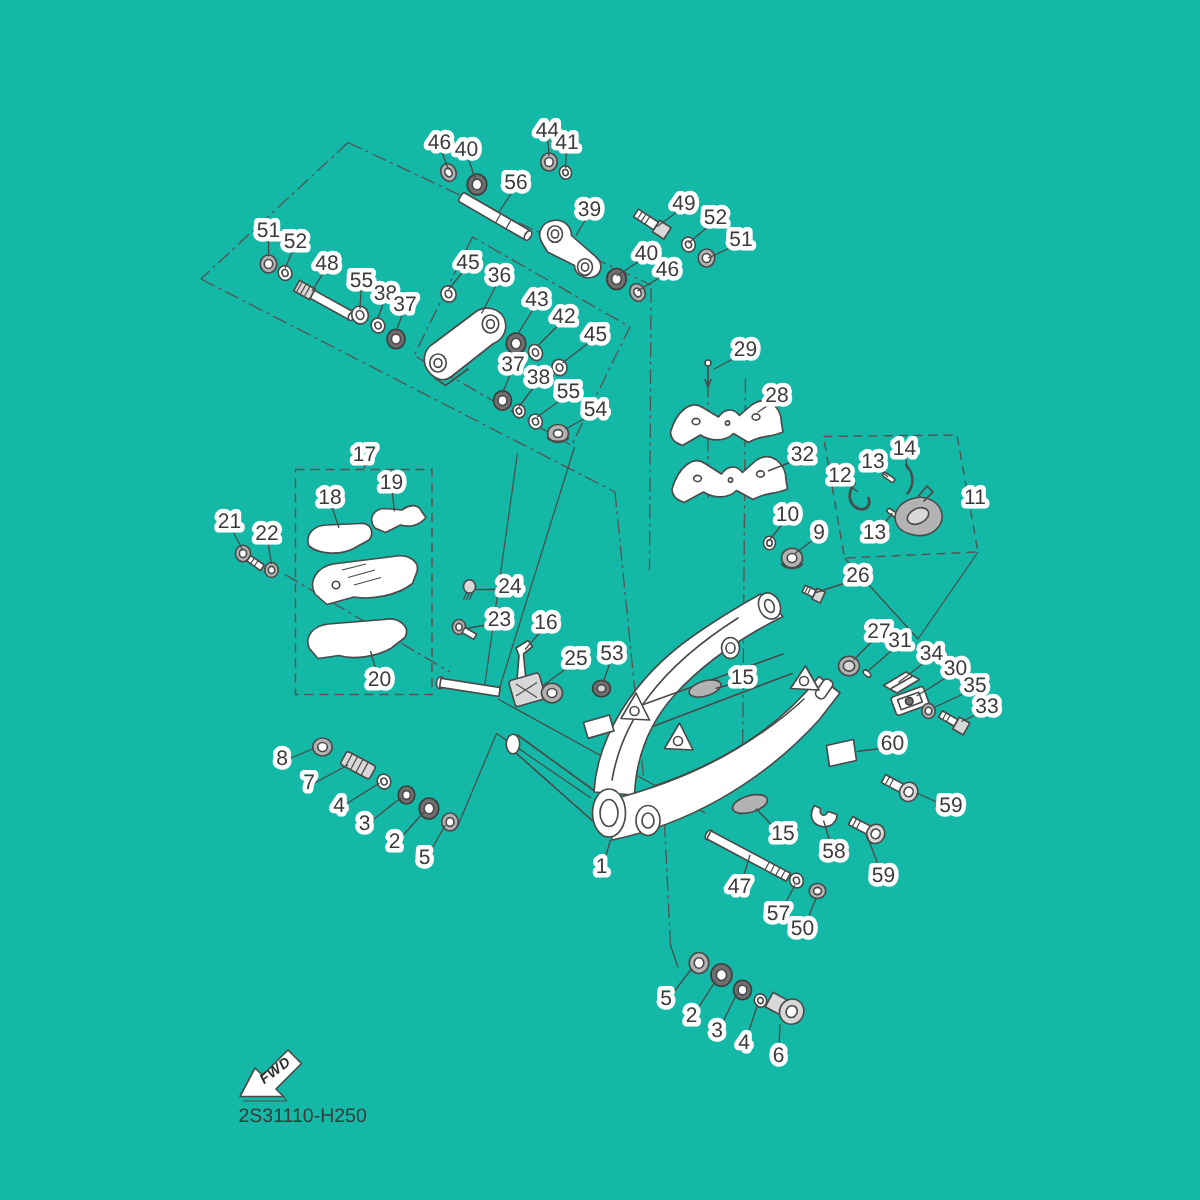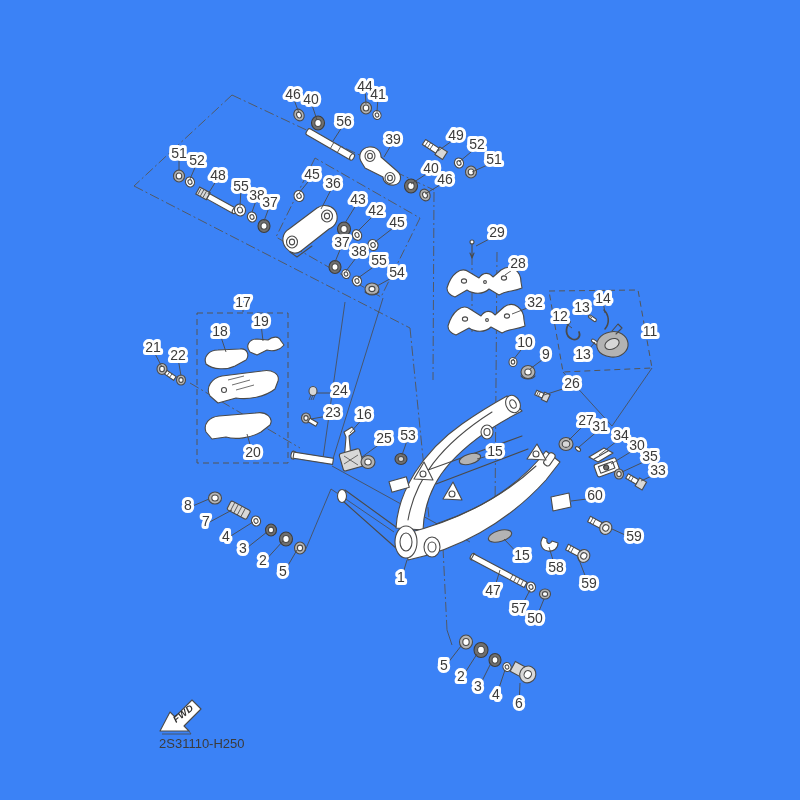--- a/index.html
+++ b/index.html
@@ -1,16 +1,16 @@
 <!DOCTYPE html>
 <html><head>
 <meta charset="utf-8">
 <style>
   html,body{margin:0;padding:0;background:#fff;}
-  #stage{position:relative;width:800px;height:800px;background:#3b82f6;overflow:hidden;
+  #stage{position:relative;width:800px;height:800px;background:#14b8a6;overflow:hidden;
          font-family:"Liberation Sans",sans-serif;}
   svg{display:block;}
   .ln{fill:none;stroke:#4a4a4a;stroke-width:1.1;stroke-linecap:round;stroke-linejoin:round;}
   .wh{fill:#ffffff;stroke:#4a4a4a;stroke-width:1.1;stroke-linejoin:round;}
   .lt{fill:#d8d8d8;stroke:#4a4a4a;stroke-width:1.1;}
   .md{fill:#b3b3b3;stroke:#4a4a4a;stroke-width:1.1;}
   .dk{fill:#6f6f6f;stroke:#3d3d3d;stroke-width:1.1;}
   .phantom{fill:none;stroke:#555;stroke-width:0.9;stroke-dasharray:10 3 2 3;}
   .dashbox{fill:none;stroke:#555;stroke-width:1;stroke-dasharray:6 4;}
   .leader{stroke:#4a4a4a;stroke-width:0.9;fill:none;}

